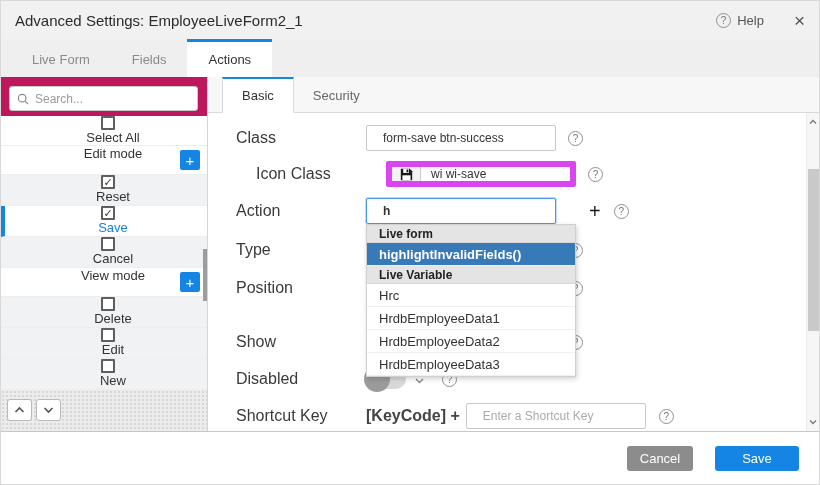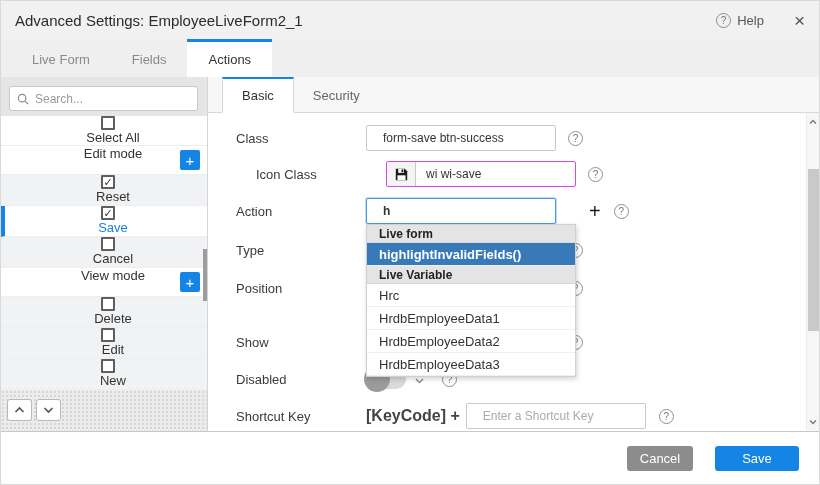--- a/index.html
+++ b/index.html
@@ -16,21 +16,21 @@
   .qcircle { width:15px; height:15px; border:1px solid #8f8f8f; border-radius:50%; color:#777;
              font-size:10px; display:flex; align-items:center; justify-content:center; flex:none; }
   .hdr-close { font-size:19px; color:#555; line-height:1; cursor:pointer; }
   
   .tabbar { height:38px; background:#efefef; display:flex; align-items:stretch; padding-left:10px; flex:none; }
   .tab { padding:0 21px; display:flex; align-items:center; font-size:13px; color:#8a8a8a; cursor:pointer; border-top:3px solid transparent; }
   .tab.active { background:#fff; color:#333; border-top:3px solid #1585e5; }
   
   .bodyrow { flex:1; display:flex; min-height:0; position:relative; background:#fff; }
   
-  .sidebar { width:207px; flex:none; border-right:1px solid #d5d5d5; background:#e5e5e5; position:relative; }
+  .sidebar { width:207px; flex:none; border-right:1px solid #d5d5d5; background:#be185d; position:relative; }
   .searchwrap { padding:9px 9px 5px 8px; }
   .searchbox { height:25px; border:1px solid #c9c9c9; border-radius:3px; display:flex; align-items:center; padding:0 7px; gap:6px; background:#fff; }
   .searchbox input { border:none; outline:none; flex:1; font-size:12px; color:#555; font-family:"Liberation Sans",sans-serif; background:transparent; }
   .searchbox input::placeholder { color:#9a9a9a; }
   .srow { display:flex; align-items:center; padding-left:18px; border-bottom:1px solid #eceef0; position:relative; background:#fff; font-size:13px;flex-direction:column; }
   .srow.h30 { height:30px; } .srow.h29 { height:29px; } .srow.h31 { height:31px; }
   .srow.shaded { background:#f0f2f4; }
   .srow.selected { border-left:4px solid #1585e5; padding-left:14px; }
   .cbx { width:14px; height:14px; border:2px solid #5f5f5f; border-radius:1px; background:#fff; margin-right:10px;
          display:flex; align-items:center; justify-content:center; font-size:11px; color:#333; flex:none; line-height:1; }
@@ -49,25 +49,25 @@
   .side-thumb { position:absolute; right:0; top:172px; width:4px; height:52px; background:#9d9d9d; }
   
   .main { flex:1; display:flex; flex-direction:column; min-width:0; background:#fff; }
   .ptabs { height:36px; background:#f7f7f7; border-bottom:1px solid #d9d9d9; display:flex; align-items:stretch; padding-left:14px; flex:none; }
   .ptab { padding:0 19px; display:flex; align-items:center; font-size:13px; color:#666; cursor:pointer; border-top:2px solid transparent; }
   .ptab.active { background:#fff; border:1px solid #d9d9d9; border-top:2px solid #1585e5; border-bottom:1px solid #fff;
                  margin-bottom:-1px; color:#333; z-index:1; }
   .form { flex:1; position:relative; min-height:0; }
   .frow { display:flex; align-items:center; margin-left:28px; height:26px; position:relative; }
   .mt12{margin-top:12px;} .mt10{margin-top:10px;margin-left:48px;} .mt11{margin-top:11px;} .mt13{margin-top:13px;} .mt28{margin-top:28px;}
-  .flabel { width:130px; font-size:13px; color:#3a3a3a; flex:none; }
+  .flabel { width:130px; font-size:16px; color:#3a3a3a; flex:none; }
   .tinput { width:190px; height:26px; border:1px solid #c9c9c9; border-radius:2px; padding:0 16px; font-size:12px;
             color:#333; font-family:"Liberation Sans",sans-serif; outline:none; background:#fff; }
   .tinput::placeholder { color:#aaa; }
-  .iconwrap { width:190px; height:26px; border:1px solid #d946ef; border-radius:2px; display:flex; align-items:stretch; background:#fff; }
+  .iconwrap { width:190px; height:26px; border:6px solid #d946ef; border-radius:2px; display:flex; align-items:stretch; background:#fff; }
   .iconpre { width:29px; background:#f4f4f4; border-right:1px solid #c9c9c9; display:flex; align-items:center; justify-content:center; flex:none; }
   .iconwrap input { border:none; outline:none; flex:1; padding:0 10px; font-size:12px; color:#333; font-family:"Liberation Sans",sans-serif; background:transparent; min-width:0; }
   .focused { border:1px solid #4a99e8; box-shadow:0 0 0 1px rgba(74,153,232,.35); font-weight:bold; }
   .plusact { margin-left:33px; font-size:20px; color:#1a1a1a; line-height:1; cursor:pointer; }
   .help12 { margin-left:12px; } .help13 { margin-left:13px; } .help18 { margin-left:18px; }
   .selbox { width:190px; height:26px; border:1px solid #c9c9c9; border-radius:2px; background:#fff;
             display:flex; align-items:center; justify-content:flex-end; padding-right:8px; color:#777; }
   .toggle { width:40px; height:20px; background:#d9d9d9; border-radius:10px; position:relative; flex:none; cursor:pointer; }
   .knob { position:absolute; left:-2px; top:-3px; width:26px; height:26px; border-radius:50%; background:#9b9b9b; }
   .chev { margin-left:9px; color:#777; }

